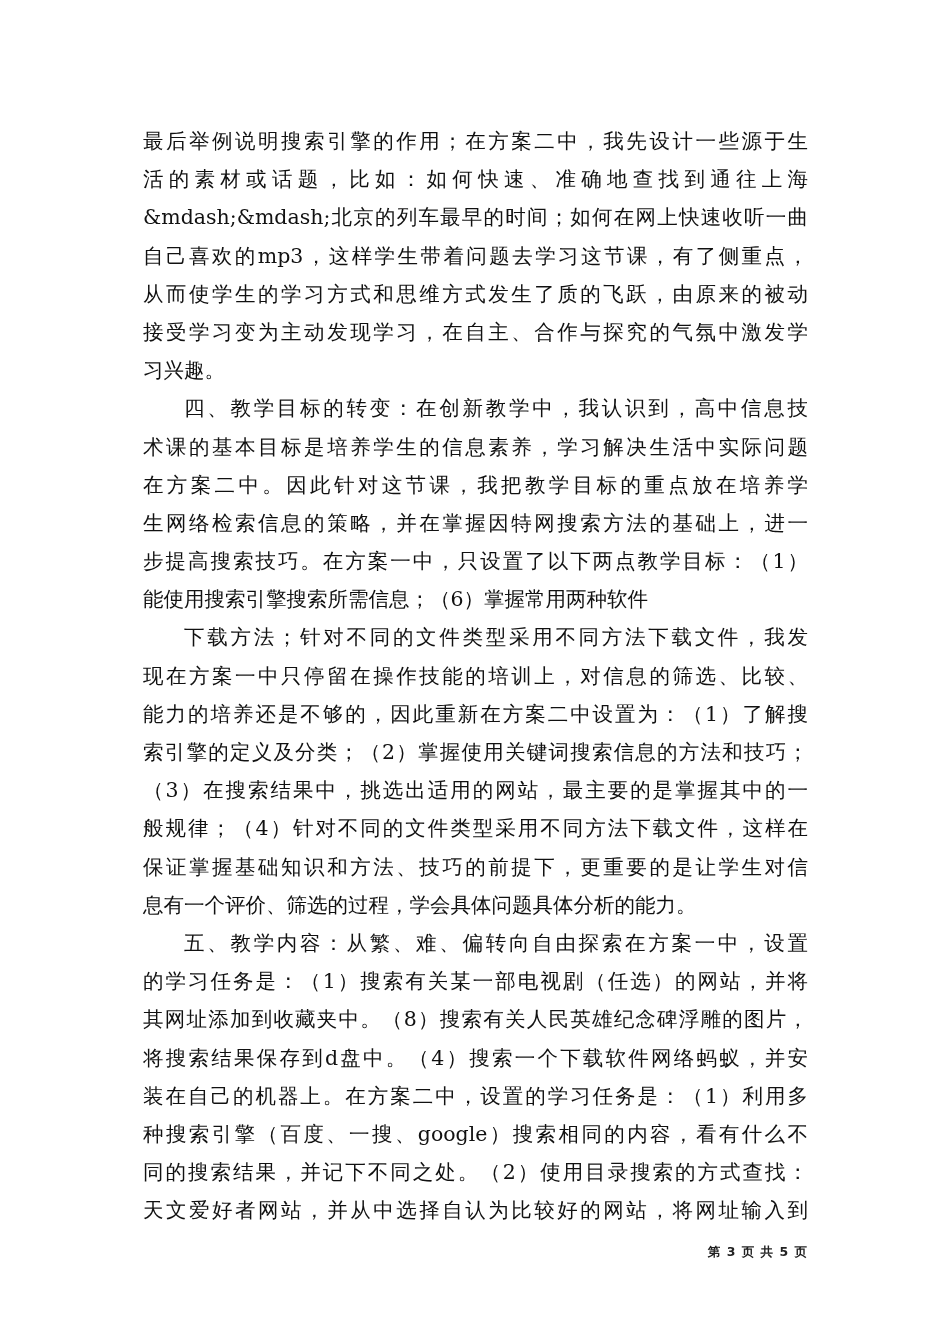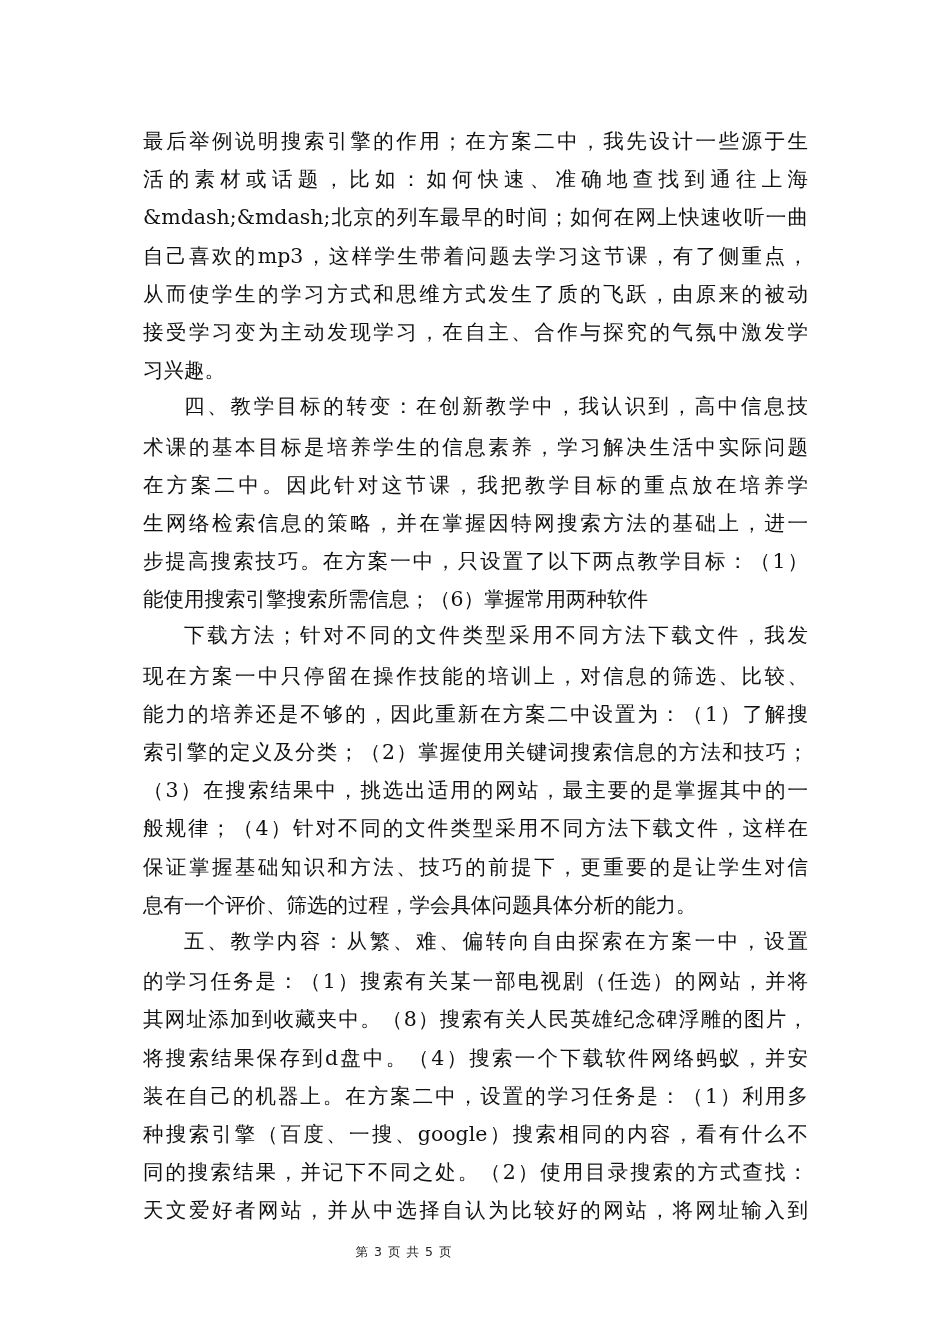--- a/index.html
+++ b/index.html
@@ -7,25 +7,26 @@
   .page { position: absolute; left: 0; top: 0; width: 950px; height: 1344px; background: #fff; }
   .body-text { position: absolute; left: 143px; top: 122px; width: 665px; }
   .line {
     height: 38.2px; line-height: 38.2px;
     font-family: "DejaVu Serif", "Liberation Serif", serif;
     font-size: 20.5px; color: #111;
     white-space: nowrap; text-align: justify; text-align-last: justify;
     letter-spacing: 0px;
   }
   .line.last { text-align-last: left; }
-  .line.indent { padding-left: 41px; font-family: Liberation Mono, monospace; }
+  .line.indent { padding-left: 41px; }
   .footer {
-    position: absolute; left: 0; top: 1244px; width: 808px; text-align: center;
+    position: absolute; left: 0; top: 1244px; width: 808px; text-align: right;
     font-family: "DejaVu Sans", "Liberation Sans", sans-serif; font-size: 12.5px; color: #222;
     letter-spacing: 1px;
+    font-weight: bold;
   }
 </style>
 </head>
 <body>
 
 <div class="page">
   <div class="body-text" id="body-text">
       <div class="line">最后举例说明搜索引擎的作用；在方案二中，我先设计一些源于生</div>
       <div class="line">活的素材或话题，比如：如何快速、准确地查找到通往上海</div>
       <div class="line">&amp;mdash;&amp;mdash;北京的列车最早的时间；如何在网上快速收听一曲</div>

